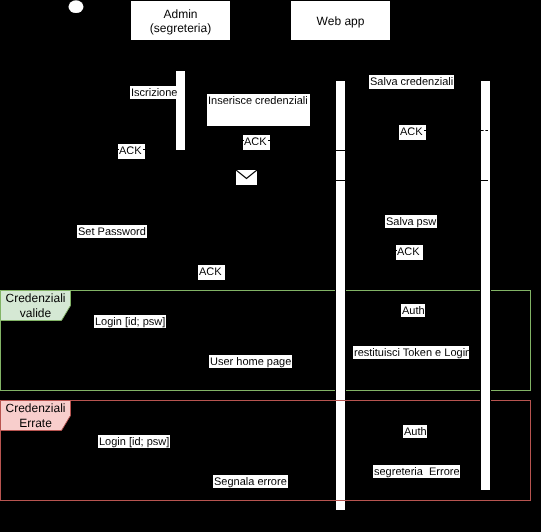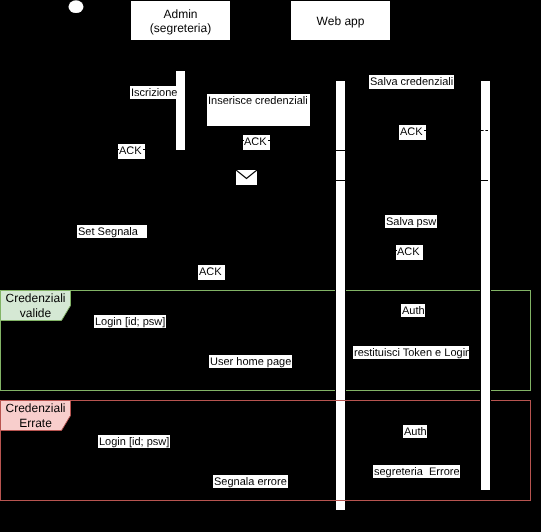--- a/index.html
+++ b/index.html
@@ -133,21 +133,21 @@
       <rect x="0" y="0" width="21" height="15" fill="#ffffff"></rect>
       <path d="M 0 0 L 10.5 8.55 L 21 0" fill="none" stroke="#000000" stroke-width="1.2"></path>
     </svg>
 <div class="msg" style="left:94px;top:86px;width:48px;height:13px;margin-left:36px;">Iscrizione</div>
 <div class="msg" style="left:207px;top:94px;width:103px;height:32px;">Inserisce credenziali</div>
 <div class="msg" style="left:369px;top:75px;width:85px;height:14px;">Salva credenziali</div>
 <div class="msg" style="left:399px;top:125px;width:27px;height:15px;">ACK</div>
 <div class="msg" style="left:243px;top:135px;width:27px;height:15px;">ACK</div>
 <div class="msg" style="left:118px;top:144px;width:27px;height:15px;">ACK</div>
 <div class="msg" style="left:385px;top:215px;width:52px;height:13px;">Salva psw</div>
-<div class="msg" style="left:77px;top:225px;width:70px;height:13px;">Set Segnala</div>
+<div class="msg" style="left:77px;top:225px;width:70px;height:13px;">Set Password</div>
 <div class="msg" style="left:396px;top:245px;width:27px;height:15px;">ACK</div>
 <div class="msg" style="left:198px;top:265px;width:27px;height:15px;">ACK</div>
 <div class="msg" style="left:401px;top:304px;width:24px;height:13px;">Auth</div>
 <div class="msg" style="left:94px;top:315px;width:72px;height:13px;">Login [id; psw]</div>
 <div class="msg" style="left:353px;top:346px;width:116px;height:13px;">restituisci Token e Login</div>
 <div class="msg" style="left:209px;top:355px;width:83px;height:13px;">User home page</div>
 <div class="msg" style="left:403px;top:425px;width:24px;height:13px;">Auth</div>
 <div class="msg" style="left:98px;top:435px;width:72px;height:13px;">Login [id; psw]</div>
 <div class="msg" style="left:373px;top:465px;width:87px;height:13px;">segreteria  Errore</div>
 <div class="msg" style="left:213px;top:475px;width:75px;height:13px;">Segnala errore</div>

